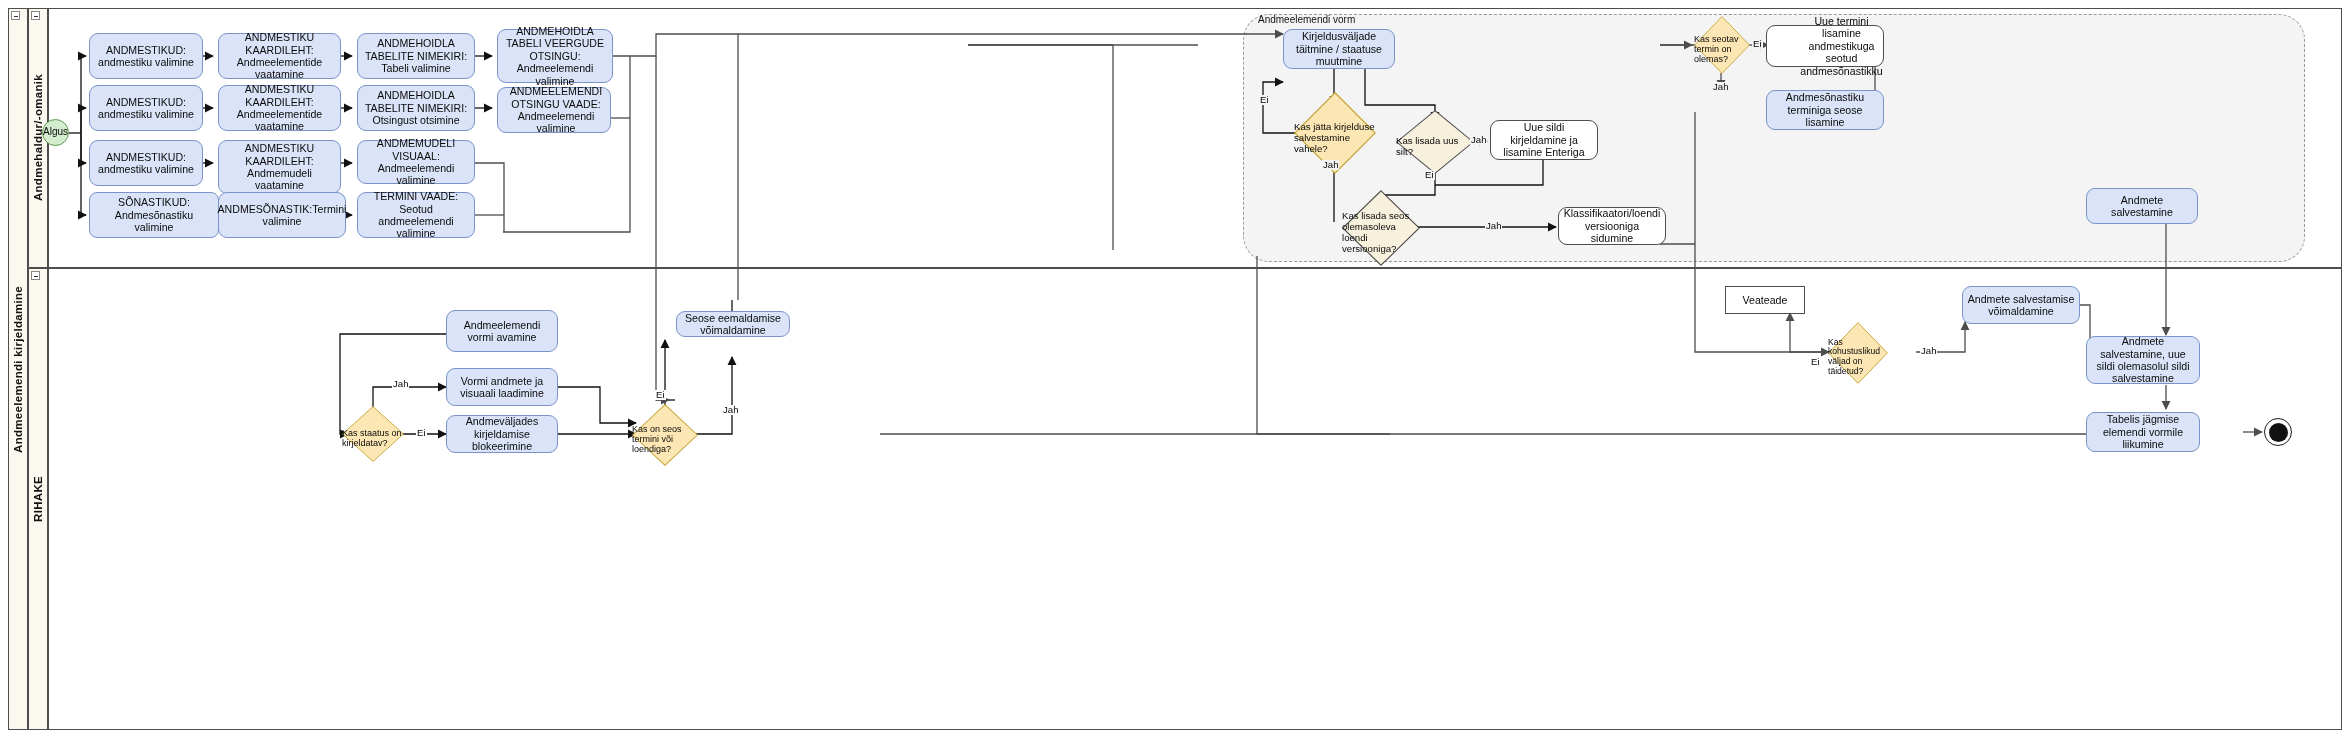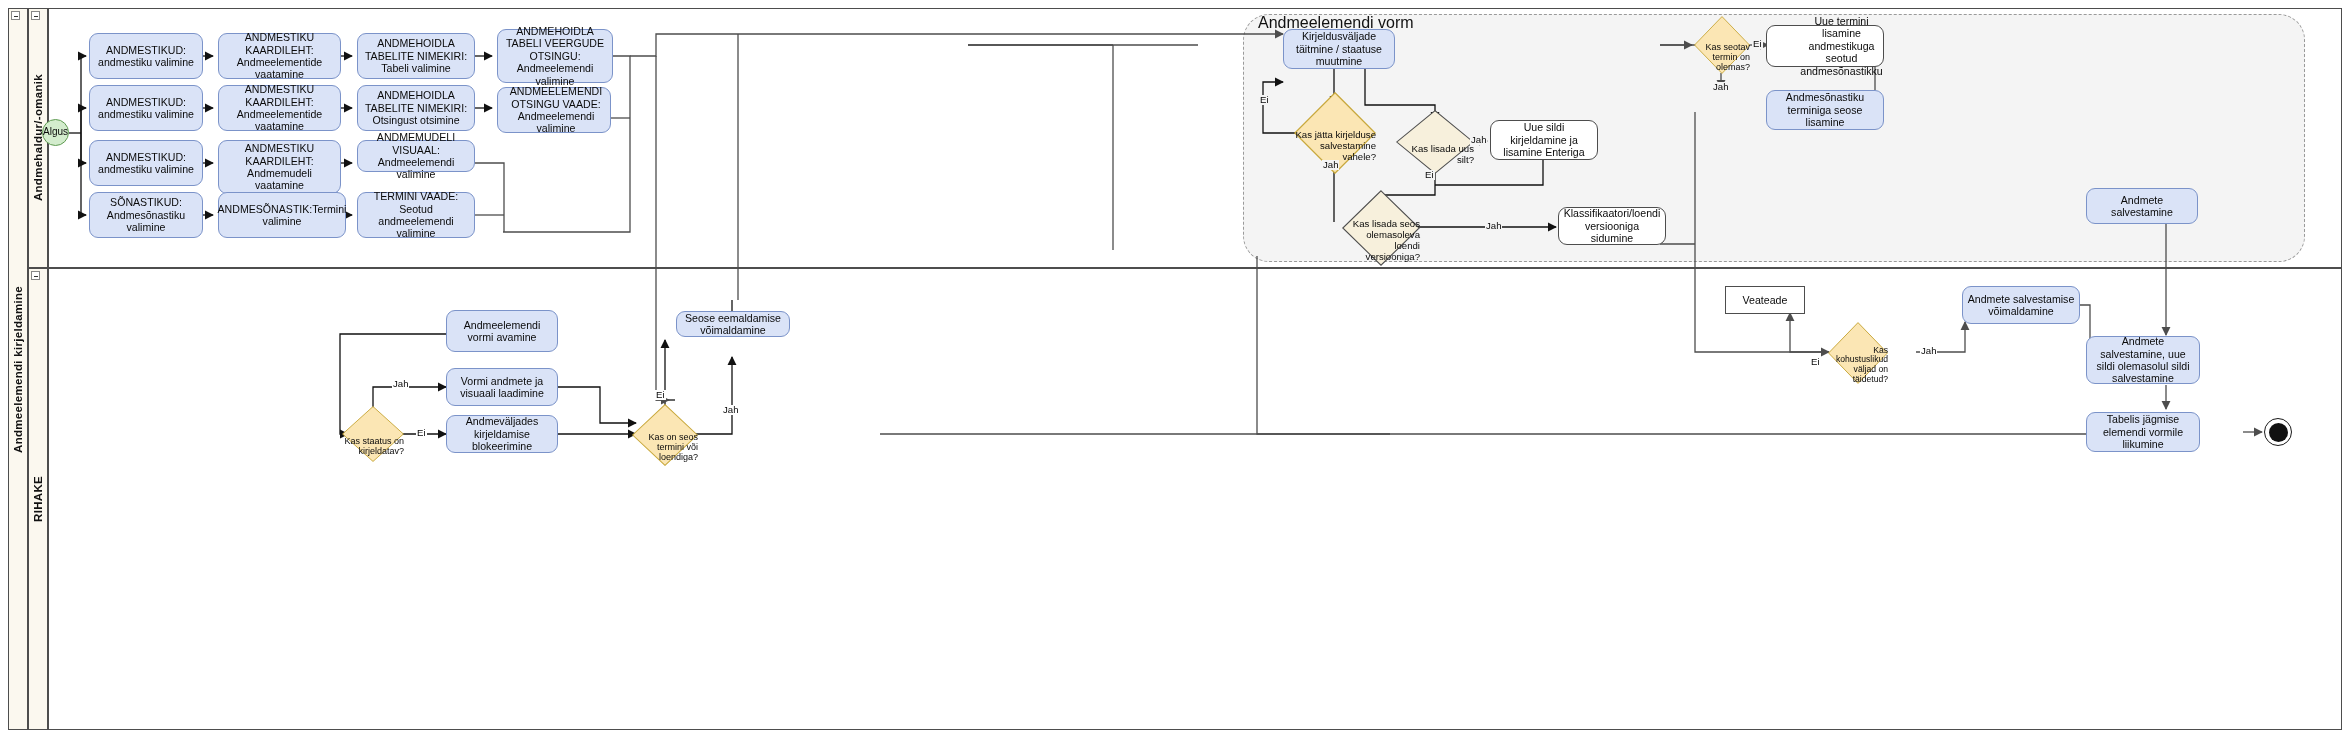--- a/index.html
+++ b/index.html
@@ -23,28 +23,28 @@
   .proc{background:#dae3f7;border:1.1px solid #7b93c9;border-radius:9px;}
   .procw{background:#ffffff;border:1.4px solid #4d4d4d;border-radius:9px;}
   .rect{background:#ffffff;border:1.2px solid #4d4d4d;border-radius:0;}
   .start{background:#d3eccd;border:1.3px solid #5f9b52;border-radius:50%;font-size:10px;}
   .endnode{position:absolute;border-radius:50%;background:#ffffff;border:1.4px solid #1a1a1a;box-sizing:border-box;}
   .endnode i{position:absolute;left:3.5px;top:3.5px;right:3.5px;bottom:3.5px;border-radius:50%;background:#111;display:block;}
 
   
   .dia{position:absolute;}
   .dia .shape{position:absolute;left:0;top:0;width:100%;height:100%;}
-  .dia .txt{position:absolute;left:0;top:12px;width:100%;height:100%;display:flex;
-    align-items:center;justify-content:center;text-align:right;
+  .dia .txt{position:absolute;left:0;top:4px;width:100%;height:100%;display:flex;
+    align-items:center;justify-content:center;text-align:left;
     font-size:9.6px;line-height:11px;color:#0a0a0a;}
 
   
   .group{position:absolute;box-sizing:border-box;background:#f4f4f4;
     border:1.3px dashed #9a9a9a;border-radius:26px;}
-  .group-label{position:absolute;font-size:16px;color:#111;background:transparent;}
+  .group-label{position:absolute;font-size:10px;color:#111;background:transparent;}
 
   
   .elabel{position:absolute;font-size:9.6px;color:#0a0a0a;background:#ffffff;padding:0 1px;line-height:10px;}
   .elabel.ng{background:#f4f4f4;}
 
   svg.wires{position:absolute;left:0;top:0;width:2350px;height:738px;overflow:visible;pointer-events:none;}
 </style>
 </head>
 <body>
 
@@ -228,23 +228,23 @@
   <div class="node proc" style="left:357px;top:33px;width:118px;height:46px;">ANDMEHOIDLA TABELITE NIMEKIRI: Tabeli valimine</div>
   <div class="node proc" style="left:497px;top:29px;width:116px;height:54px;">ANDMEHOIDLA TABELI VEERGUDE OTSINGU: Andmeelemendi valimine</div>
 
   <div class="node proc" style="left:89px;top:85px;width:114px;height:46px;">ANDMESTIKUD: andmestiku valimine</div>
   <div class="node proc" style="left:218px;top:85px;width:123px;height:46px;">ANDMESTIKU KAARDILEHT: Andmeelementide vaatamine</div>
   <div class="node proc" style="left:357px;top:85px;width:118px;height:46px;">ANDMEHOIDLA TABELITE NIMEKIRI: Otsingust otsimine</div>
   <div class="node proc" style="left:497px;top:87px;width:114px;height:46px;padding-left:8px;">ANDMEELEMENDI OTSINGU VAADE: Andmeelemendi valimine</div>
 
   <div class="node proc" style="left:89px;top:140px;width:114px;height:46px;">ANDMESTIKUD: andmestiku valimine</div>
   <div class="node proc" style="left:218px;top:140px;width:123px;height:54px;">ANDMESTIKU KAARDILEHT: Andmemudeli vaatamine</div>
-  <div class="node proc" style="left:357px;top:140px;width:118px;height:32px;">ANDMEMUDELI VISUAAL: Andmeelemendi valimine</div>
-
-  <div class="node proc" style="left:89px;top:192px;width:114px;height:46px;">SÕNASTIKUD: Andmesõnastiku valimine</div>
+  <div class="node proc" style="left:357px;top:140px;width:118px;height:44px;">ANDMEMUDELI VISUAAL: Andmeelemendi valimine</div>
+
+  <div class="node proc" style="left:89px;top:192px;width:130px;height:46px;border-radius:8px;">SÕNASTIKUD: Andmesõnastiku valimine</div>
   <div class="node proc" style="left:218px;top:192px;width:128px;height:46px;">ANDMESÕNASTIK:Termini valimine</div>
   <div class="node proc" style="left:357px;top:192px;width:118px;height:46px;">TERMINI VAADE: Seotud andmeelemendi valimine</div>
 
   <div class="node proc" style="left:1283px;top:29px;width:112px;height:40px;">Kirjeldusväljade täitmine / staatuse muutmine</div>
 
   <div class="dia" style="left:1294px;top:92px;width:82px;height:82px;">
     <svg class="shape" viewBox="0 0 100 100" preserveAspectRatio="none">
       <polygon points="50,1 99,50 50,99 1,50" fill="#fbe6b4" stroke="#c8a83c" stroke-width="1.6"></polygon>
     </svg>
     <div class="txt">Kas jätta kirjelduse salvestamine vahele?</div>

